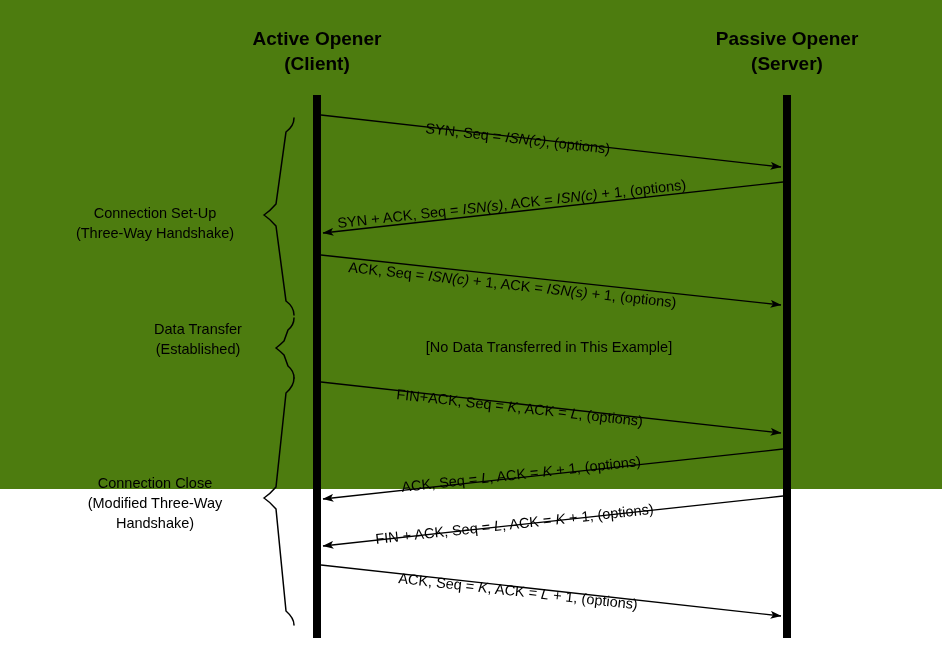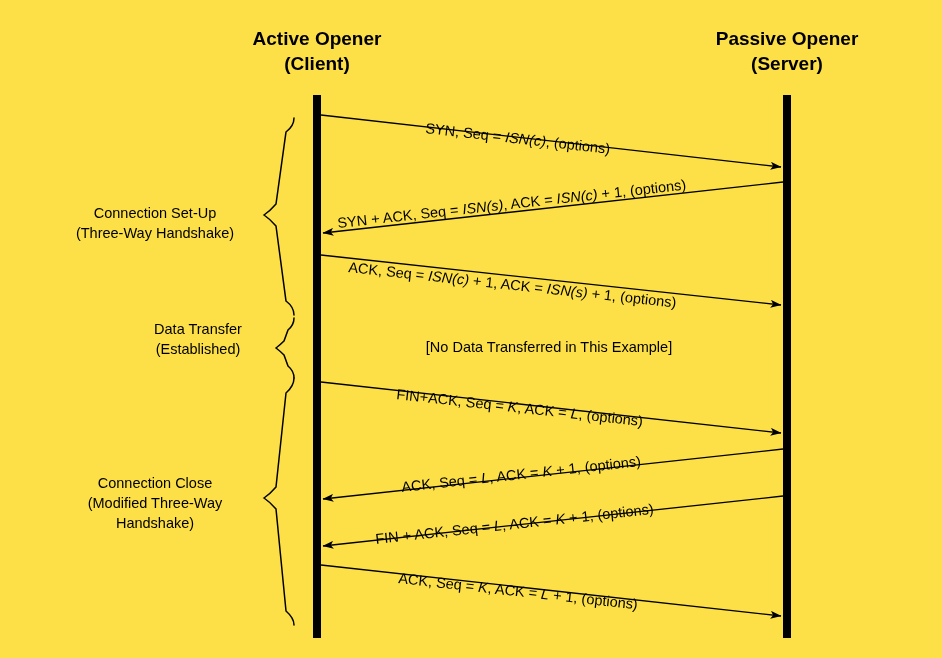--- a/index.html
+++ b/index.html
@@ -11,22 +11,22 @@
   body {
     width: 942px;
     height: 658px;
     overflow: hidden;
     font-family: "Liberation Sans", sans-serif;
     color: #000000;
   }
   #diagram-root {
     position: relative;
     width: 942px;
-    height: 658px;
-    background: #fde047;
+    height: 489px;
+    background: #4d7c0f;
   }
   svg#seq-svg {
     display: block;
     width: 942px;
     height: 658px;
   }
   .hdr-text {
     font-family: "Liberation Sans", sans-serif;
     font-size: 19px;
     font-weight: bold;

